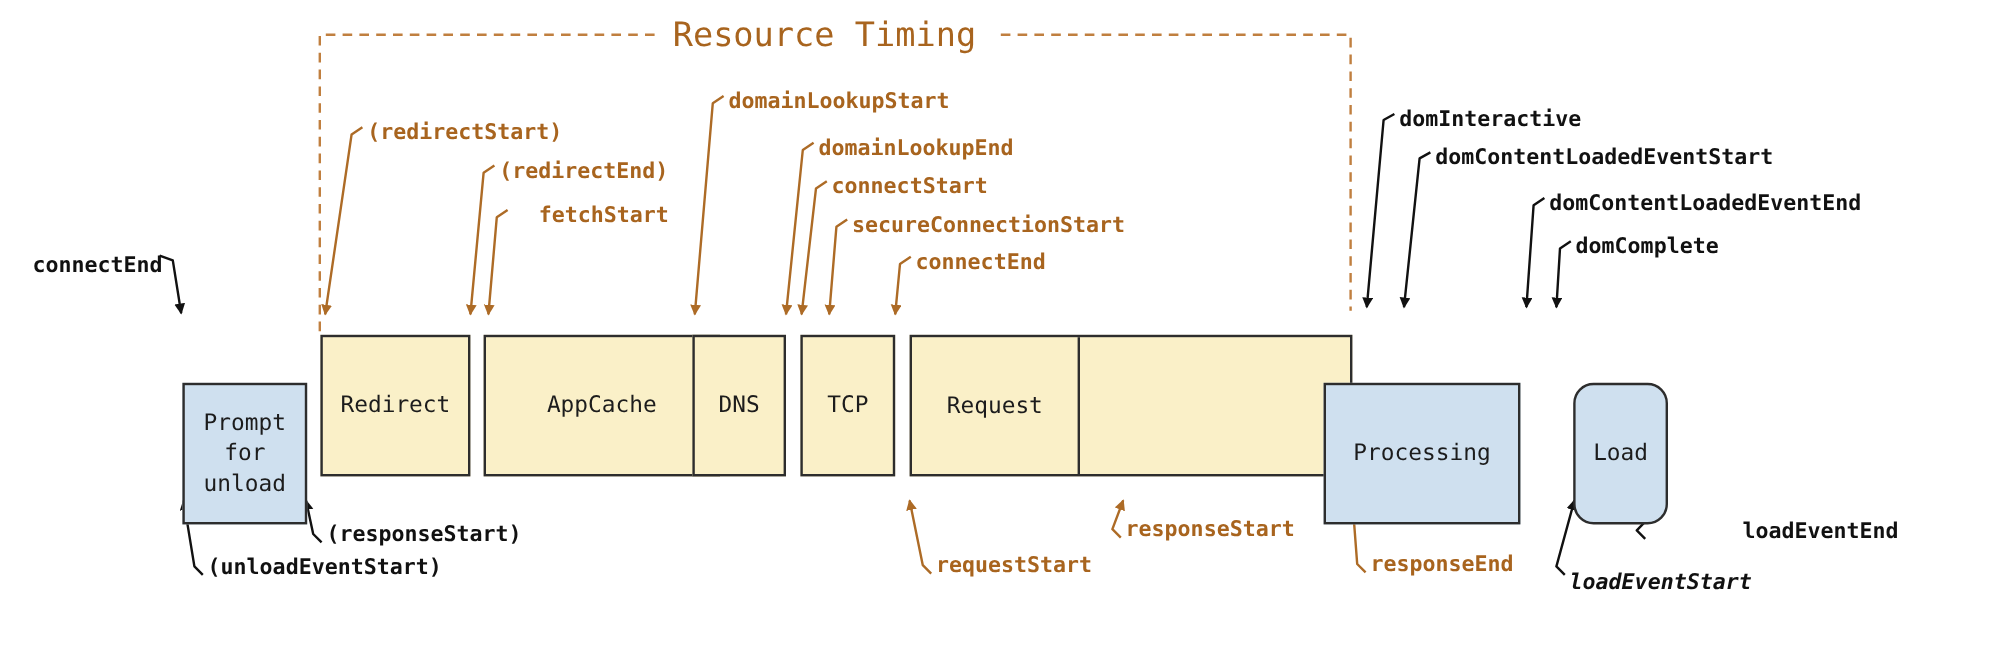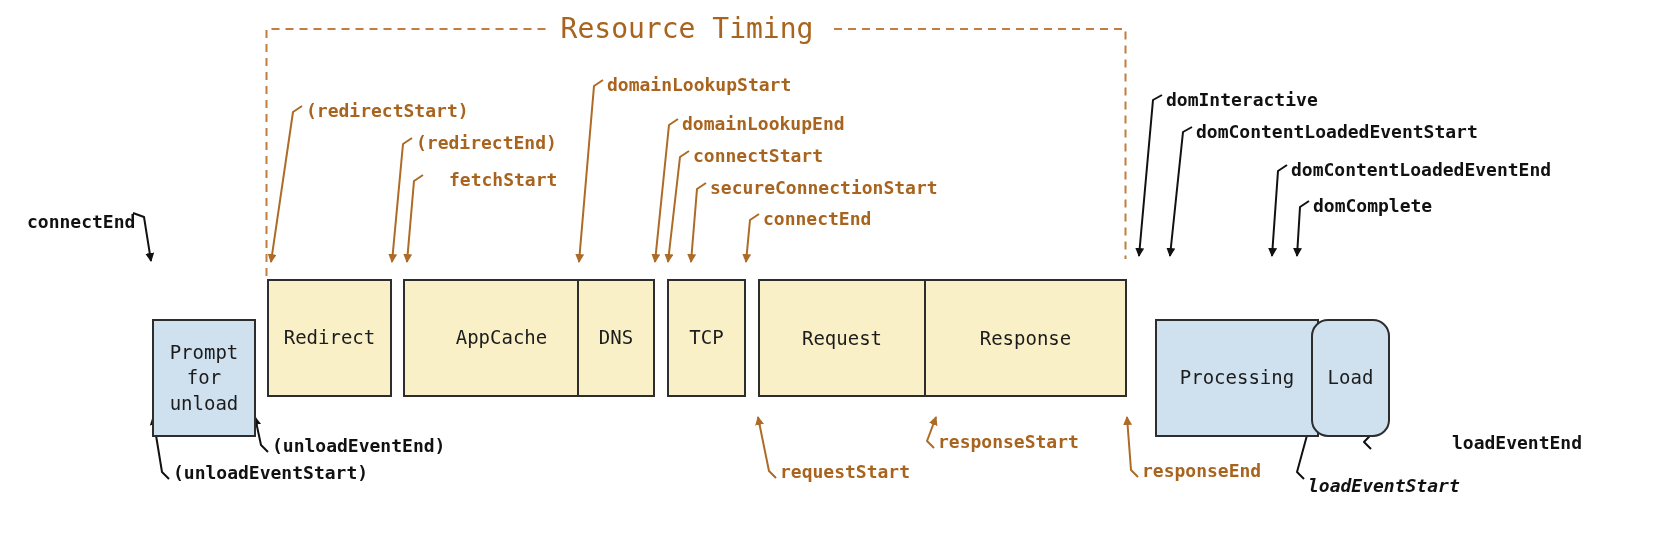--- a/index.html
+++ b/index.html
@@ -97,33 +97,32 @@
 
   <span class="diagram-title">Resource Timing</span>
 
   <div class="phase-box blue" style="left:152px;width:104px;padding:0 3px;">Prompt for unload</div>
   <div class="phase-box yellow" style="left:267px;width:125px;">Redirect</div>
   <div class="phase-box yellow" style="left:403px;width:197px;">AppCache</div>
   <div class="phase-box yellow" style="left:577px;width:78px;">DNS</div>
   <div class="phase-box yellow" style="left:667px;width:79px;">TCP</div>
 
   <div class="phase-split" style="left:758px;width:369px;">
-    <div class="phase-cell first" style="width:166px;">Request</div>
-    <div class="phase-cell" style="flex:1;">Response</div>
+    <div class="phase-cell first" style="width:140px;">Request</div>
   </div>
 
-  <div class="phase-box blue" style="left:1155px;width:164px;">Processing</div>
+  <div class="phase-box blue" style="left:1103px;width:164px;">Processing</div>
   <div class="phase-box blue" style="left:1311px;width:79px;border-radius:17px;">Load</div>
 
   <span class="marker-label black" style="left:27px;top:222px;">connectEnd</span>
   <span class="marker-label black" style="left:1166px;top:100px;">domInteractive</span>
   <span class="marker-label black" style="left:1196px;top:132px;">domContentLoadedEventStart</span>
   <span class="marker-label black" style="left:1291px;top:170px;">domContentLoadedEventEnd</span>
   <span class="marker-label black" style="left:1313px;top:206px;">domComplete</span>
-  <span class="marker-label black" style="left:272px;top:446px;">(unloadEventEnd)</span>
+  <span class="marker-label black" style="left:272px;top:446px;">(responseStart)</span>
   <span class="marker-label black" style="left:173px;top:473px;">(unloadEventStart)</span>
   <span class="marker-label black" style="left:1308px;top:486px;font-style:italic;">loadEventStart</span>
   <span class="marker-label black" style="left:1452px;top:443px;">loadEventEnd</span>
 
   <span class="marker-label orange" style="left:306px;top:111px;">(redirectStart)</span>
   <span class="marker-label orange" style="left:416px;top:143px;">(redirectEnd)</span>
   <span class="marker-label orange" style="left:427px;top:180px;margin-left:22px;">fetchStart</span>
   <span class="marker-label orange" style="left:607px;top:85px;">domainLookupStart</span>
   <span class="marker-label orange" style="left:682px;top:124px;">domainLookupEnd</span>
   <span class="marker-label orange" style="left:693px;top:156px;">connectStart</span>

